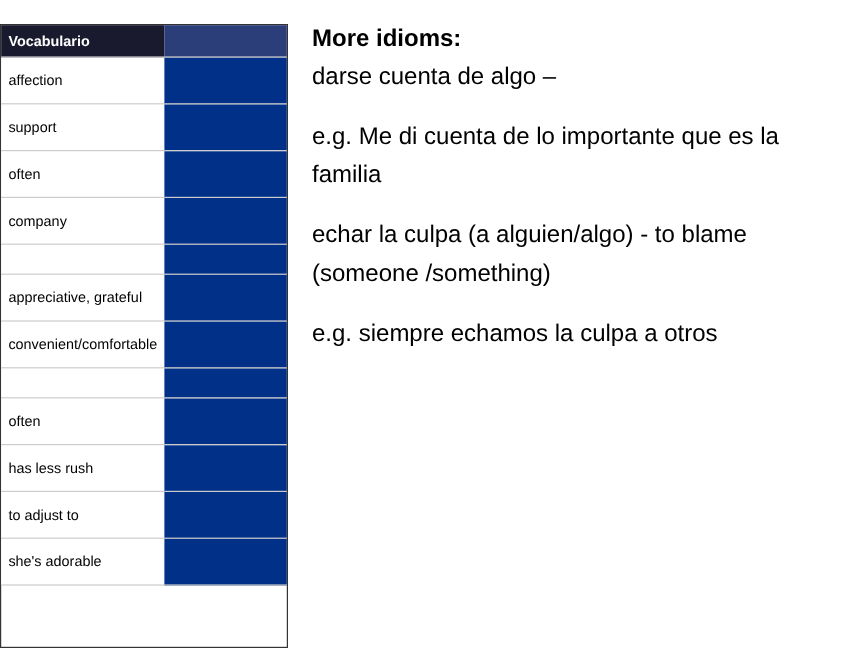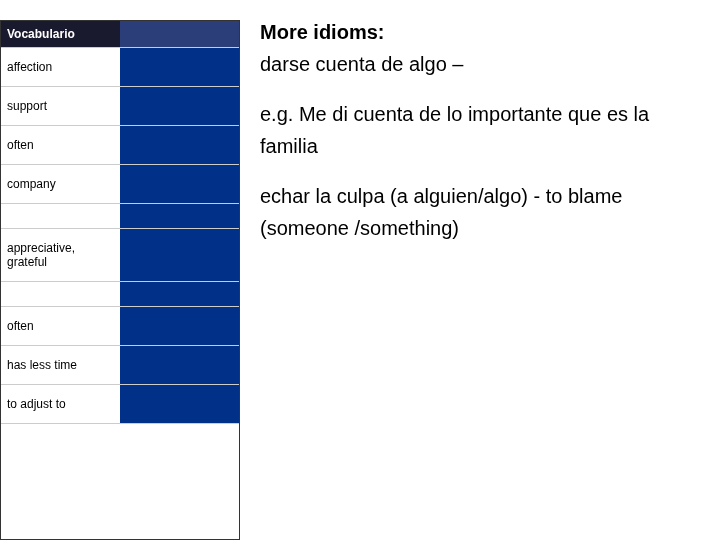--- a/index.html
+++ b/index.html
@@ -115,41 +115,50 @@
           </tr>
           <tr>
             <td class="col-left"></td>
             <td class="col-right"></td>
           </tr>
           <tr>
             <td class="col-left">appreciative, grateful</td>
             <td class="col-right"></td>
           </tr>
           <tr>
+            <td class="col-left">convenient/comfortable</td>
+            <td class="col-right"></td>
+          </tr>
+          <tr>
             <td class="col-left"></td>
             <td class="col-right"></td>
           </tr>
           <tr>
             <td class="col-left">often</td>
             <td class="col-right"></td>
           </tr>
           <tr>
-            <td class="col-left">has less time</td>
+            <td class="col-left">has less rush</td>
             <td class="col-right"></td>
           </tr>
           <tr>
             <td class="col-left">to adjust to</td>
+            <td class="col-right"></td>
+          </tr>
+          <tr>
+            <td class="col-left">she's adorable</td>
             <td class="col-right"></td>
           </tr>
         </tbody>
     </table>
   </div>
 
   <div class="text-section">
     <p>
       <strong>More idioms:</strong><br>
       <span>darse cuenta de algo –</span><br>
     </p>
     <p>e.g. Me di cuenta de lo importante que es la familia</p>
     <p>echar la culpa (a alguien/algo)  - to blame (someone /something)</p>
+    <p>e.g. siempre echamos la culpa a otros</p>
   </div>
 
 </div>
 
 </body></html>

